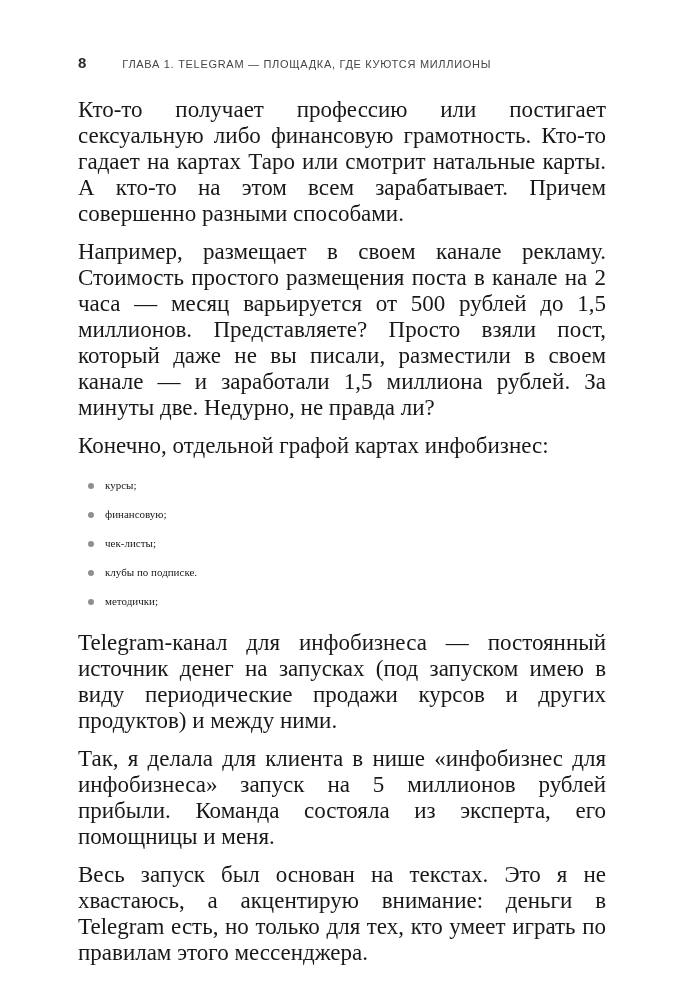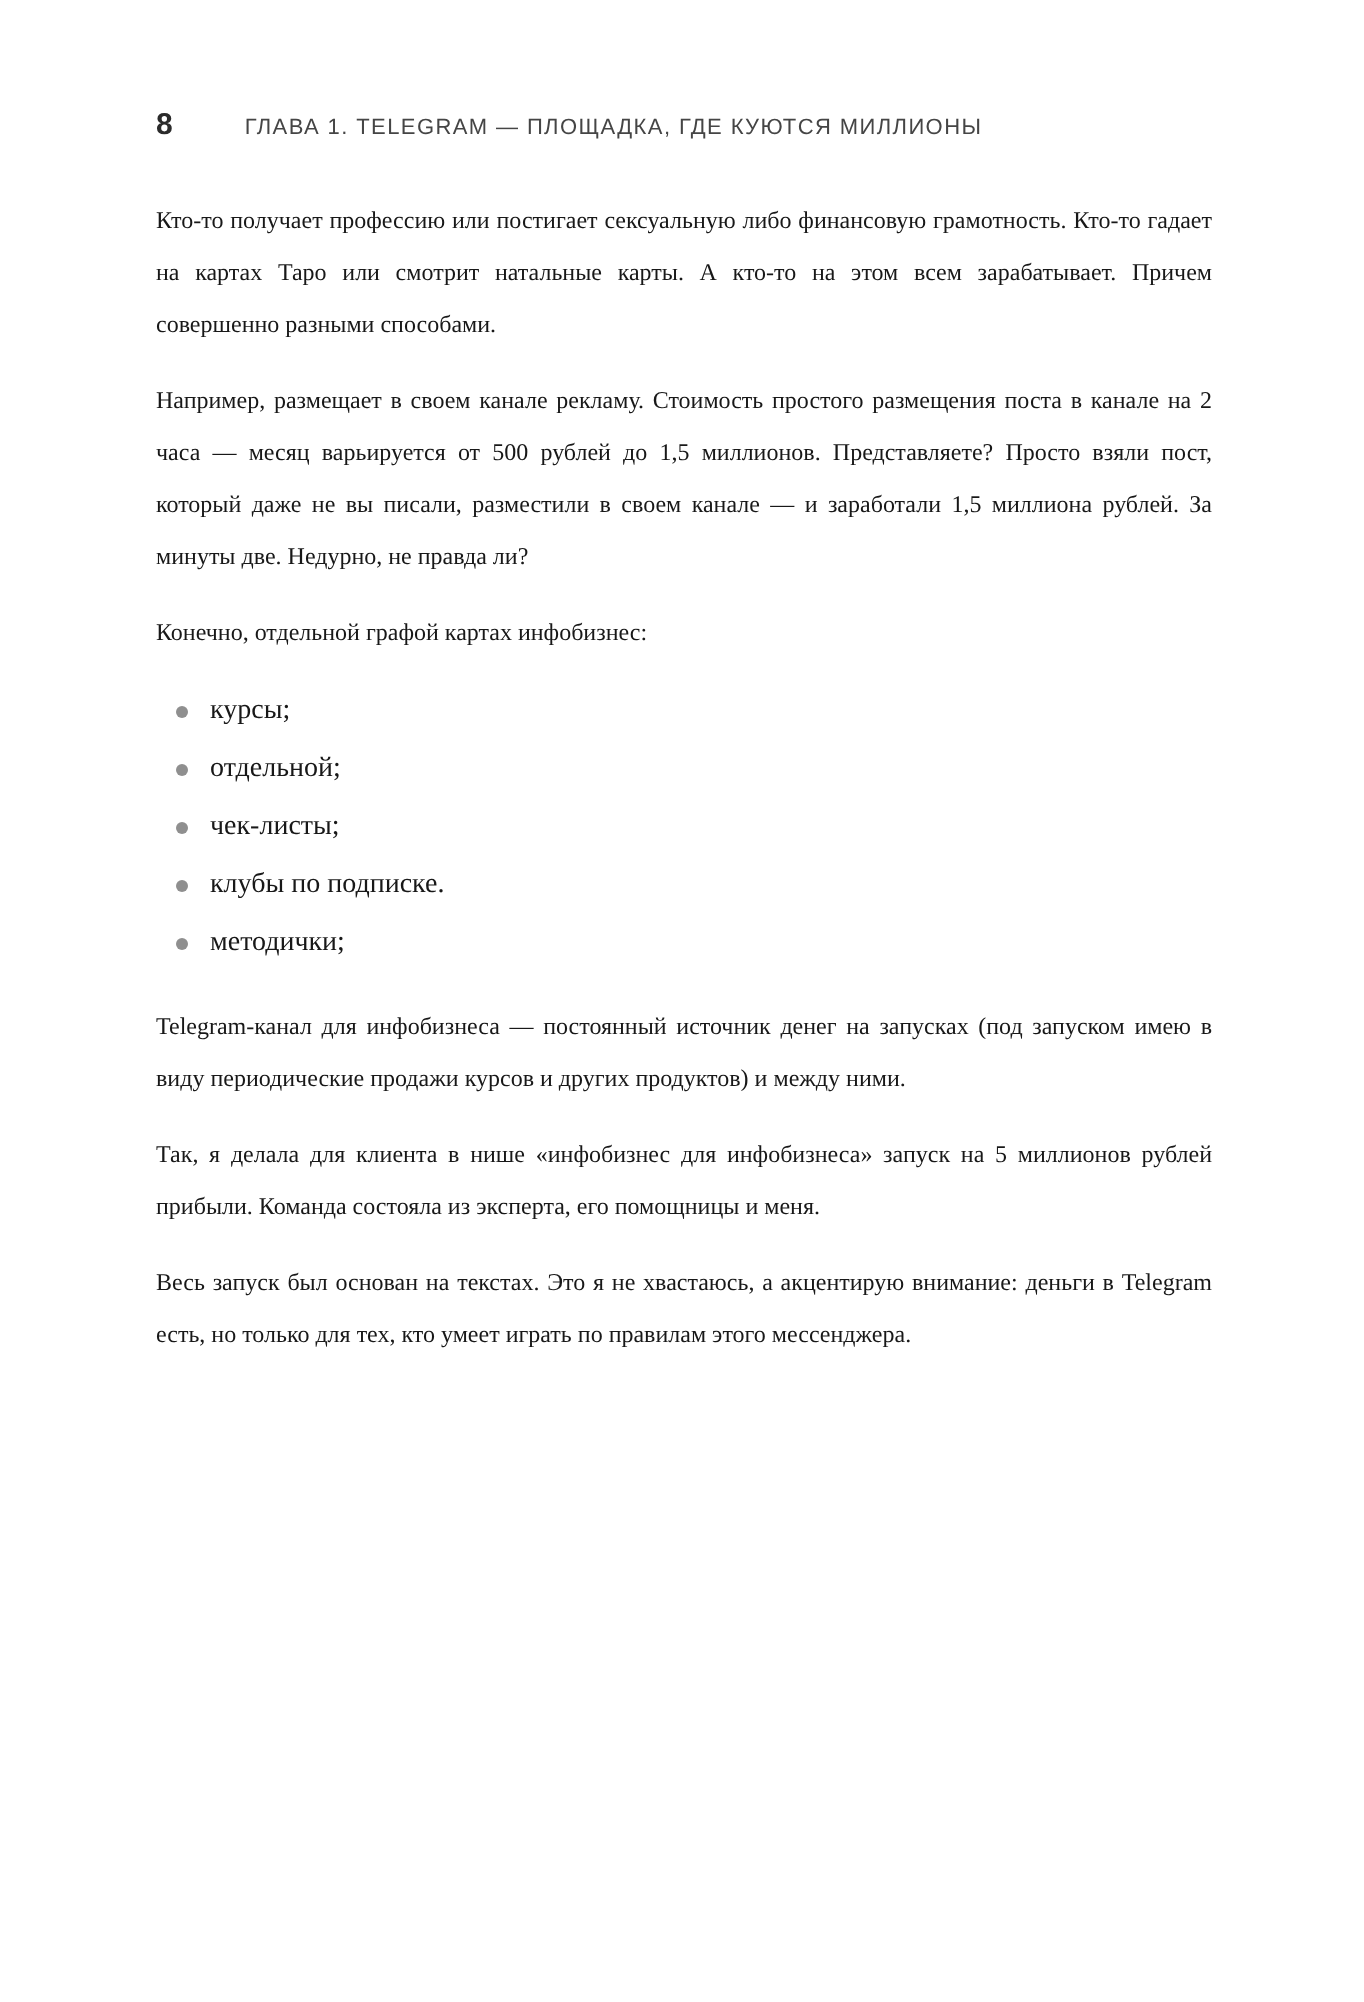--- a/index.html
+++ b/index.html
@@ -32,37 +32,37 @@
       font-size: 11px;
       font-weight: 400;
       letter-spacing: 0.7px;
       color: #454545;
       text-transform: uppercase;
       white-space: nowrap;
     }
 
     .page-body p {
       margin: 0 0 12px 0;
-      font-size: 12px;
+      font-size: 23px;
       line-height: 26px;
       text-align: justify;
       hyphens: auto;
       -webkit-hyphens: auto;
     }
     .page-body p:last-child { margin-bottom: 0; }
 
     ul.bullet-list {
       list-style: none;
       margin: 2px 0 14px 0;
       padding: 0;
     }
     ul.bullet-list li {
       position: relative;
       padding-left: 27px;
-      font-size: 14px;
+      font-size: 11px;
       line-height: 29px;
     }
     ul.bullet-list li .bullet {
       position: absolute;
       left: 10px;
       top: 12px;
       width: 6px;
       height: 6px;
       border-radius: 50%;
       background: #8f8f8f;
@@ -84,21 +84,21 @@
     <p>Например, размещает в своем канале рекламу. Стоимость простого размещения поста в канале на 2 часа — месяц варьируется от 500 рублей до 1,5 миллионов. Представляете? Просто взяли пост, который даже не вы писали, разместили в своем канале — и заработали 1,5 миллиона рублей. За минуты две. Недурно, не правда ли?</p>
     <p>Конечно, отдельной графой картах инфобизнес:</p>
 
     <ul class="bullet-list">
       <li>
         <span class="bullet"></span>
         <span>курсы;</span>
       </li>
       <li>
         <span class="bullet"></span>
-        <span>отдельной;</span>
+        <span>финансовую;</span>
       </li>
       <li>
         <span class="bullet"></span>
         <span>чек-листы;</span>
       </li>
       <li>
         <span class="bullet"></span>
         <span>клубы по подписке.</span>
       </li>
       <li>

